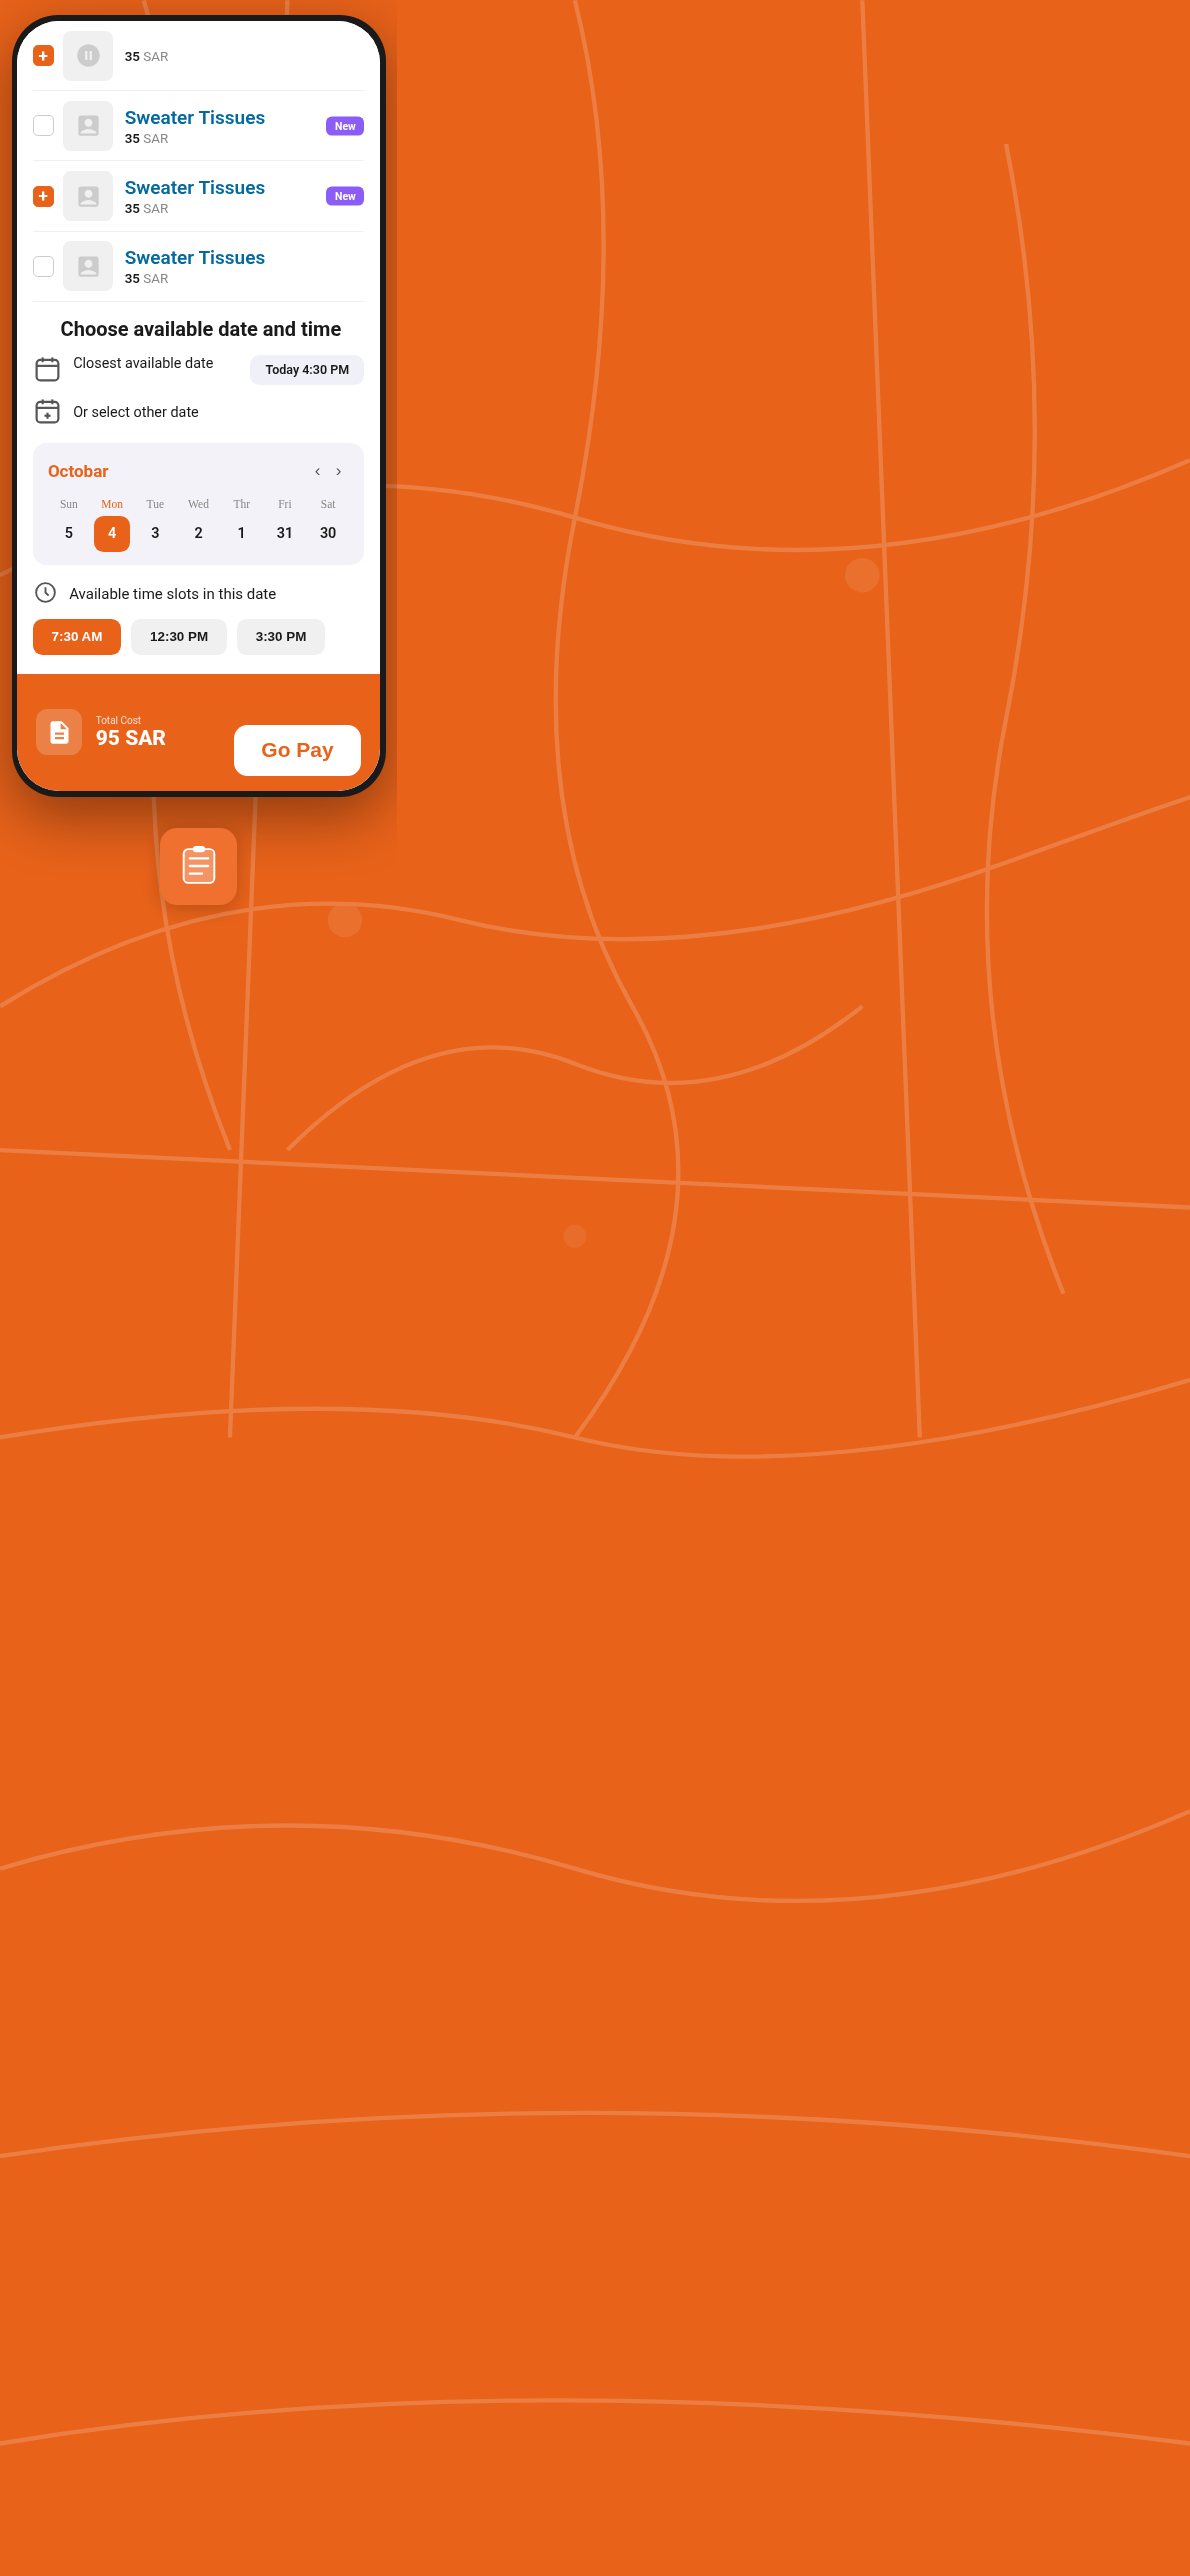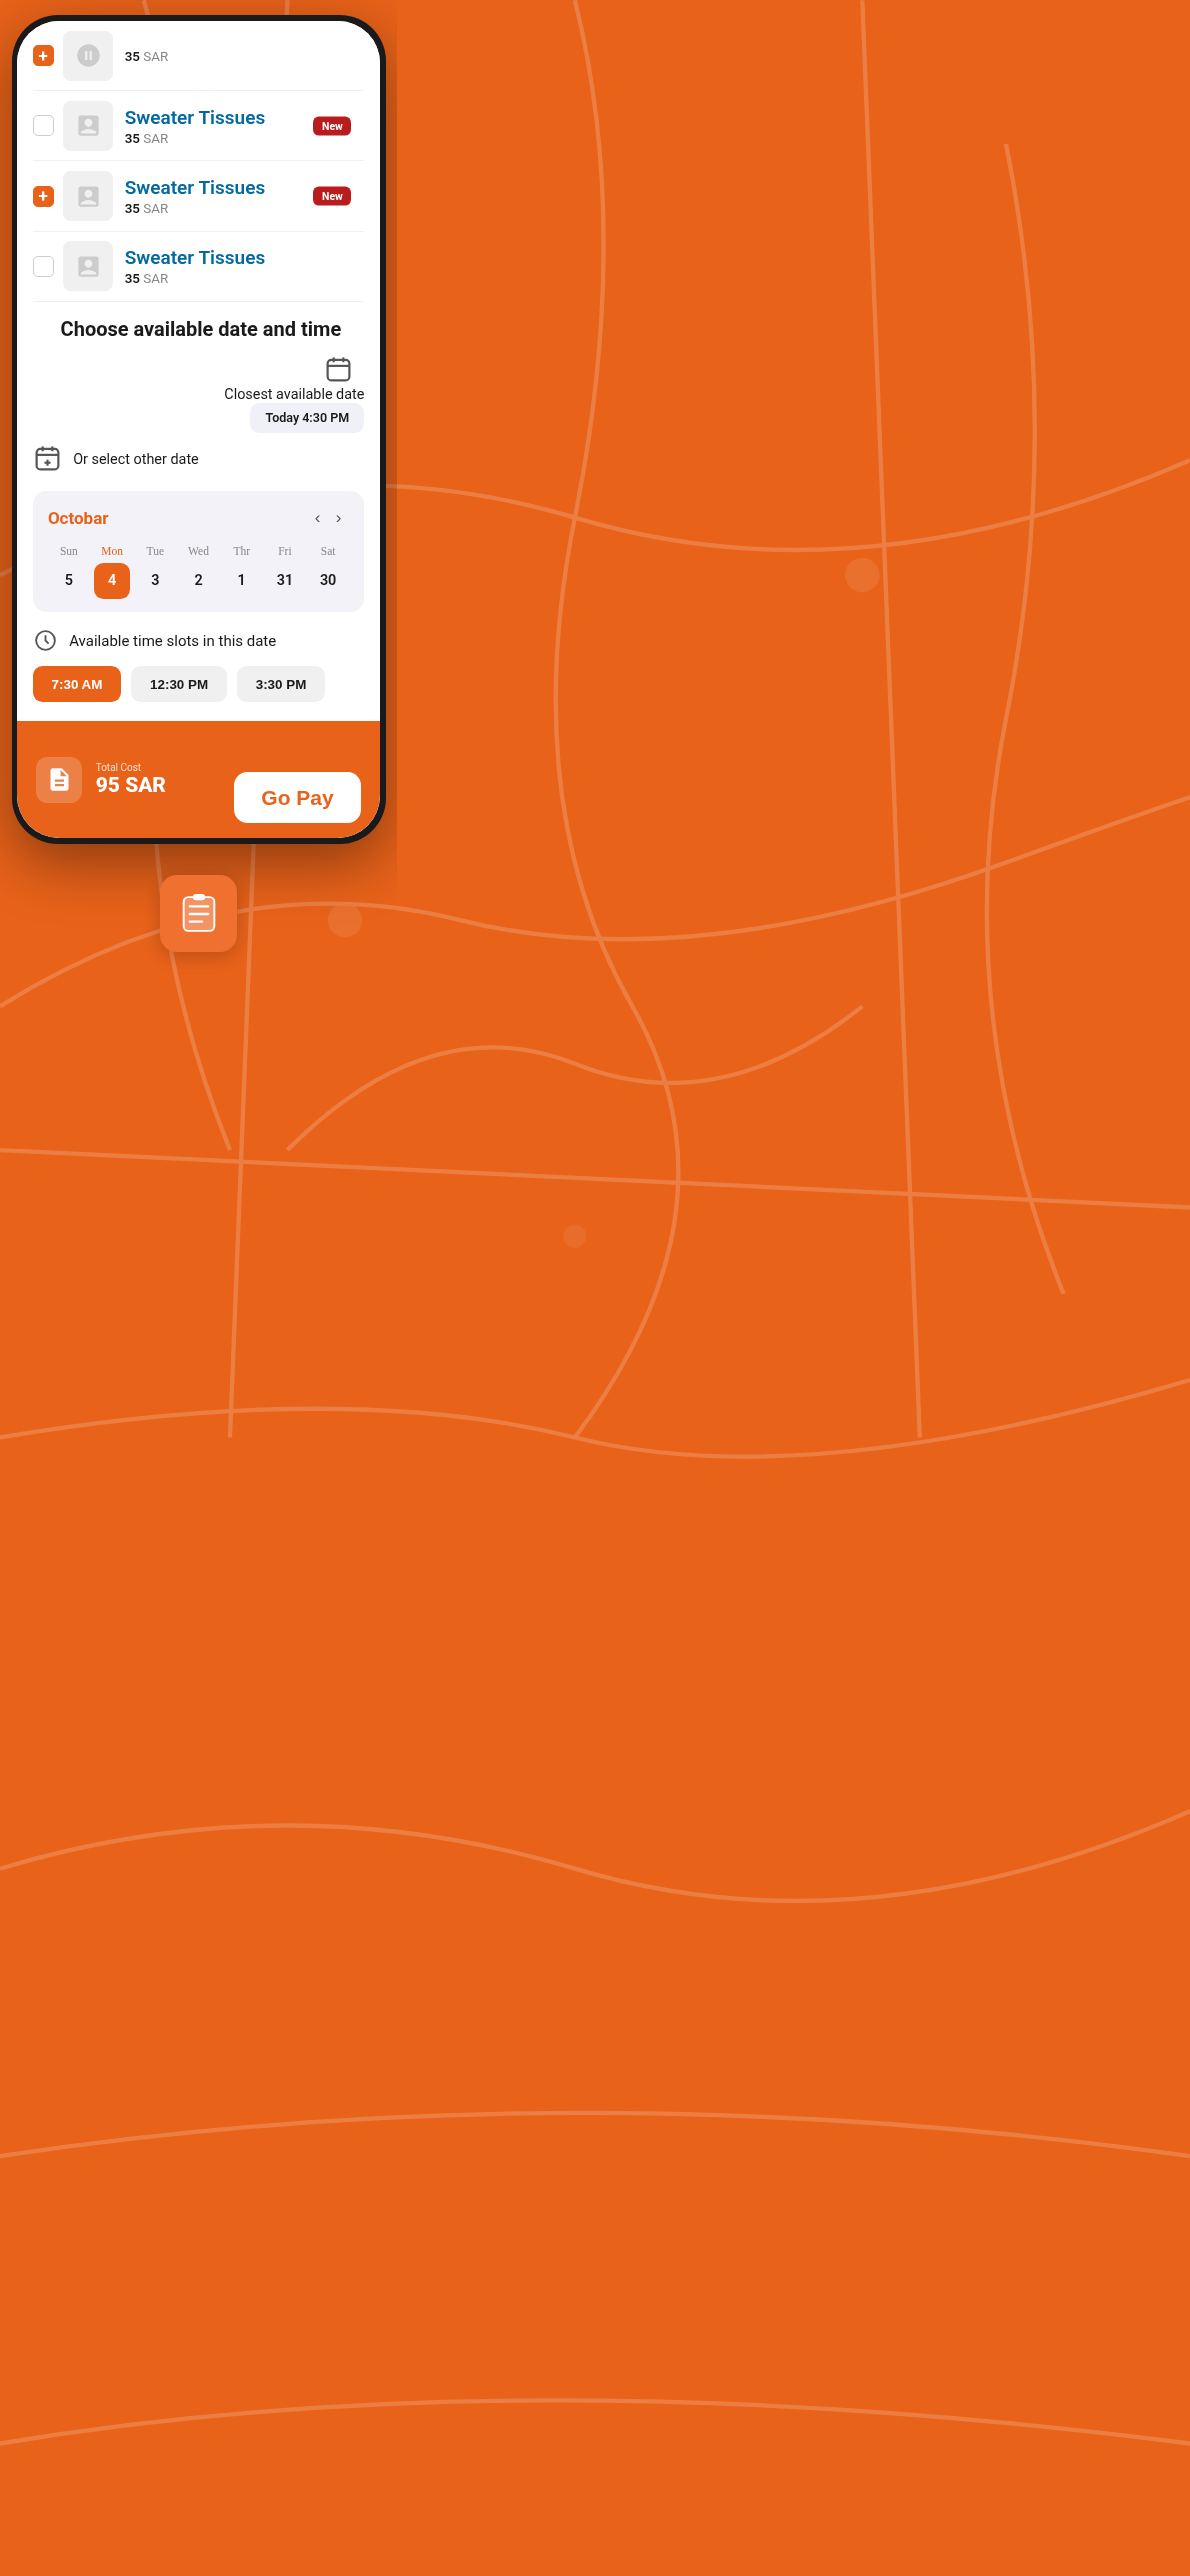--- a/index.html
+++ b/index.html
@@ -115,51 +115,50 @@
       color: #888;
       margin-top: 1.9px;
     }
 
     .product-price span {
       color: #1a1a1a;
       font-weight: 600;
     }
 
     .badge-new {
-      background: #b91c1c;
+      background: #8b5cf6;
       color: white;
       font-size: 10.5px;
       font-weight: 700;
       padding: 2.9px 8.6px;
       border-radius: 5.8px;
       position: absolute;
-      right: 13px;
+      right: 0;
       top: 50%;
       transform: translateY(-50%);
     }
 
     
     .datetime-section {
       background: #fff;
       padding: 15.3px 15.3px 19px;
     }
 
     .section-title {
       font-size: 20px;
       font-weight: 700;
       color: #1a1a1a;
       margin-bottom: 13.4px;
       margin-left: 28px;
     }
 
     .date-row {
       display: flex;
-      align-items: flex-end;
+      align-items: flex-start;
       margin-bottom: 11.5px;
-      flex-direction: column;
     }
 
     .date-icon {
       width: 31px;
       height: 31px;
       margin-right: 9.6px;
       flex-shrink: 0;
     }
 
     .date-label {

